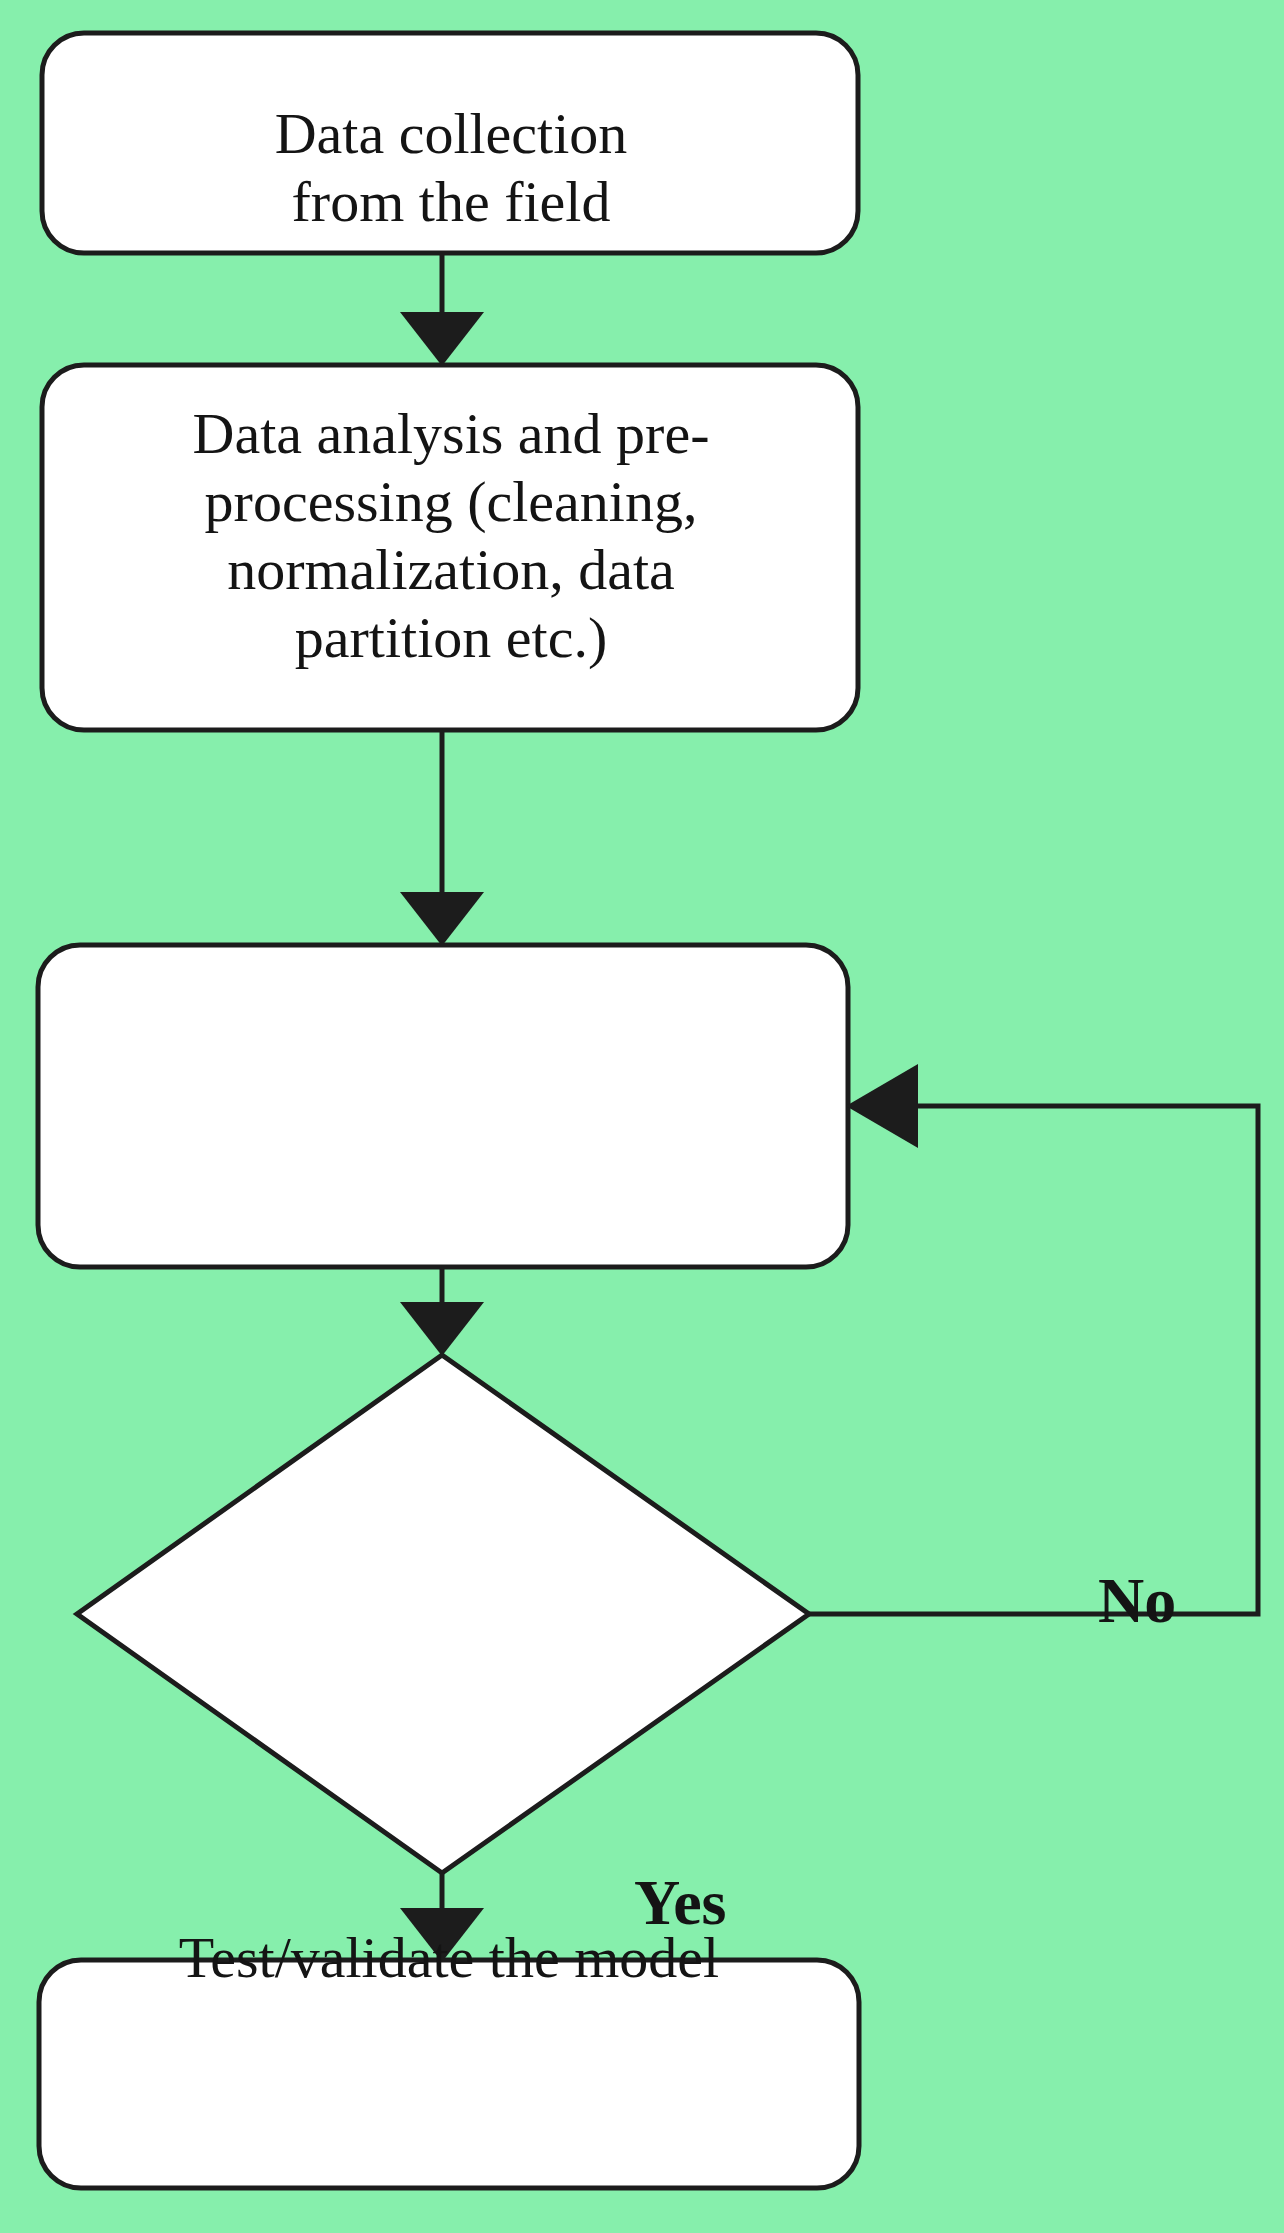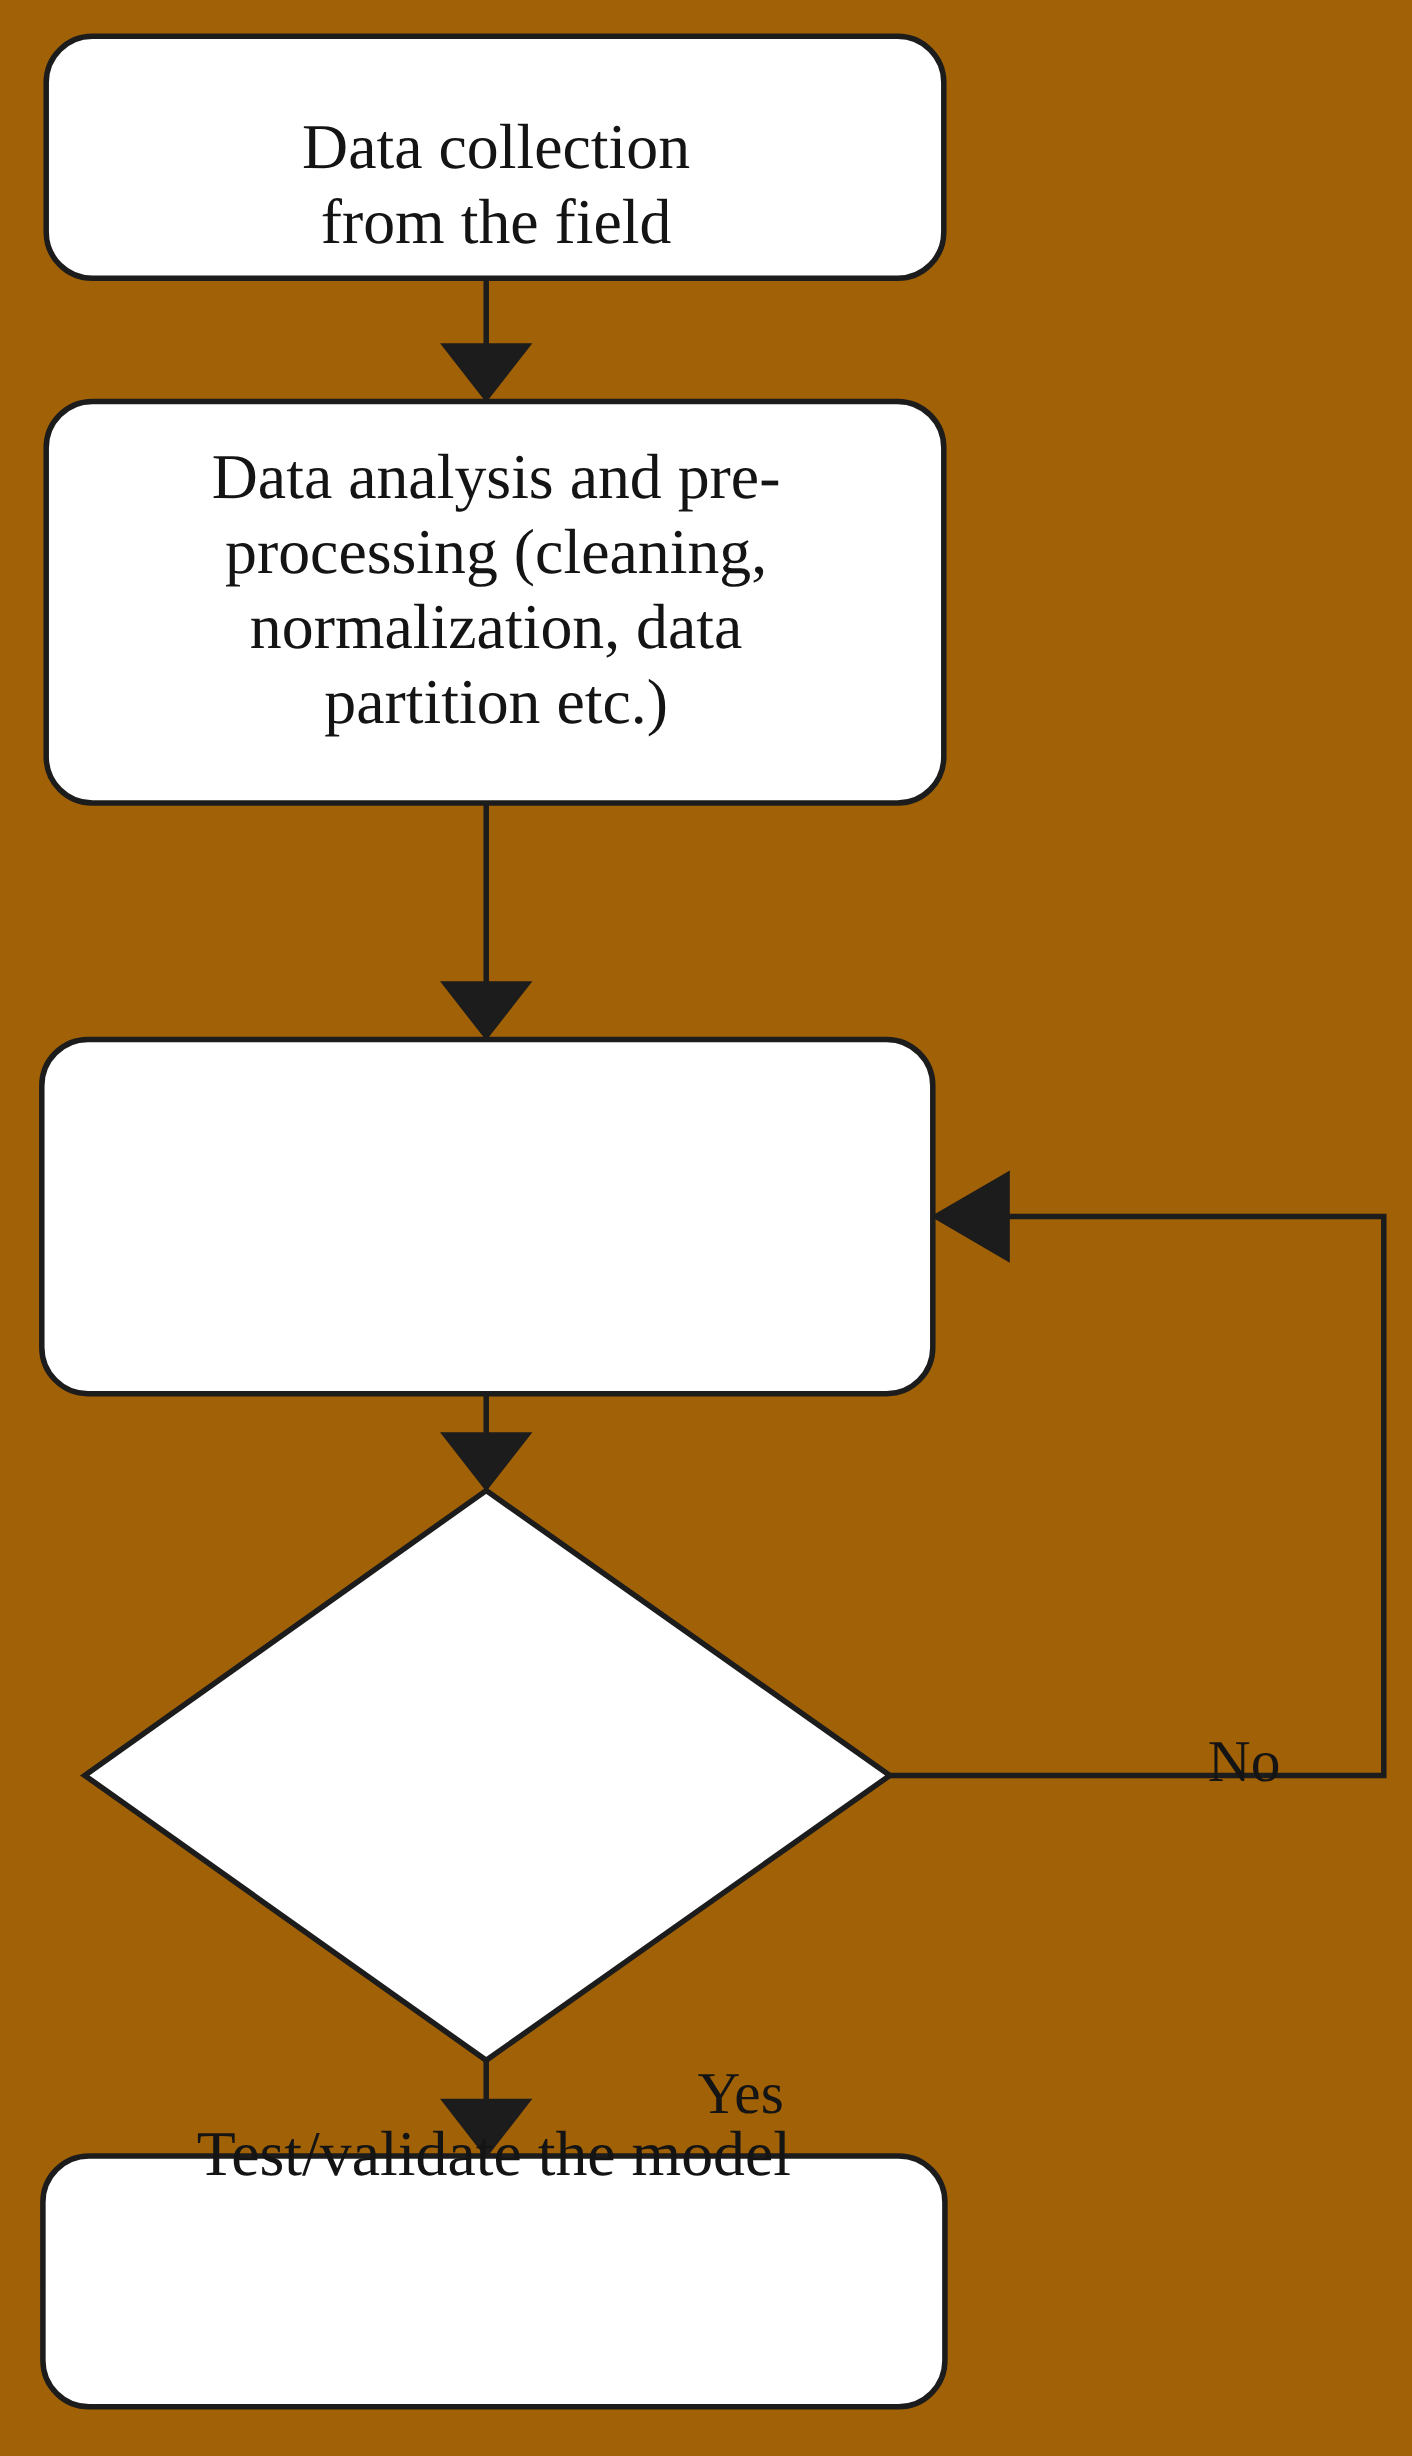--- a/index.html
+++ b/index.html
@@ -12,21 +12,21 @@
     width: 1284px;
     height: 2233px;
     font-family: "Liberation Serif", "DejaVu Serif", serif;
     color: #1a1a1a;
     overflow: hidden;
   }
   #flow-root {
     position: relative;
     width: 1284px;
     height: 2233px;
-    background: #a16207;
+    background: #86efac;
   }
   #flow-svg {
     position: absolute;
     left: 0;
     top: 0;
     width: 1284px;
     height: 2233px;
     display: block;
   }
   .node-box {
@@ -54,25 +54,26 @@
     font-family: "Liberation Serif", "DejaVu Serif", serif;
     font-size: 58px;
     line-height: 68px;
     color: #141414;
     white-space: pre-line;
     pointer-events: none;
   }
   .edge-label {
     position: absolute;
     font-family: "Liberation Serif", "DejaVu Serif", serif;
-    font-size: 54px;
+    font-size: 64px;
     line-height: 62px;
     color: #141414;
     text-align: left;
     white-space: nowrap;
+    font-weight: bold;
   }
   
   #txt-collect   { left: 42px;  top: 100px;  width: 818px; }
   #txt-preproc   { left: 42px;  top: 400px;  width: 818px; }
   #txt-train     { left: 38px;  top: 992px;  width: 810px; }
   #txt-decision  { left: 120px; top: 1560px; width: 650px; }
   #txt-validate  { left: 39px;  top: 1924px; width: 820px; }
   #lbl-no        { left: 1098px; top: 1570px; }
   #lbl-yes       { left: 634px;  top: 1872px; }
 </style>

